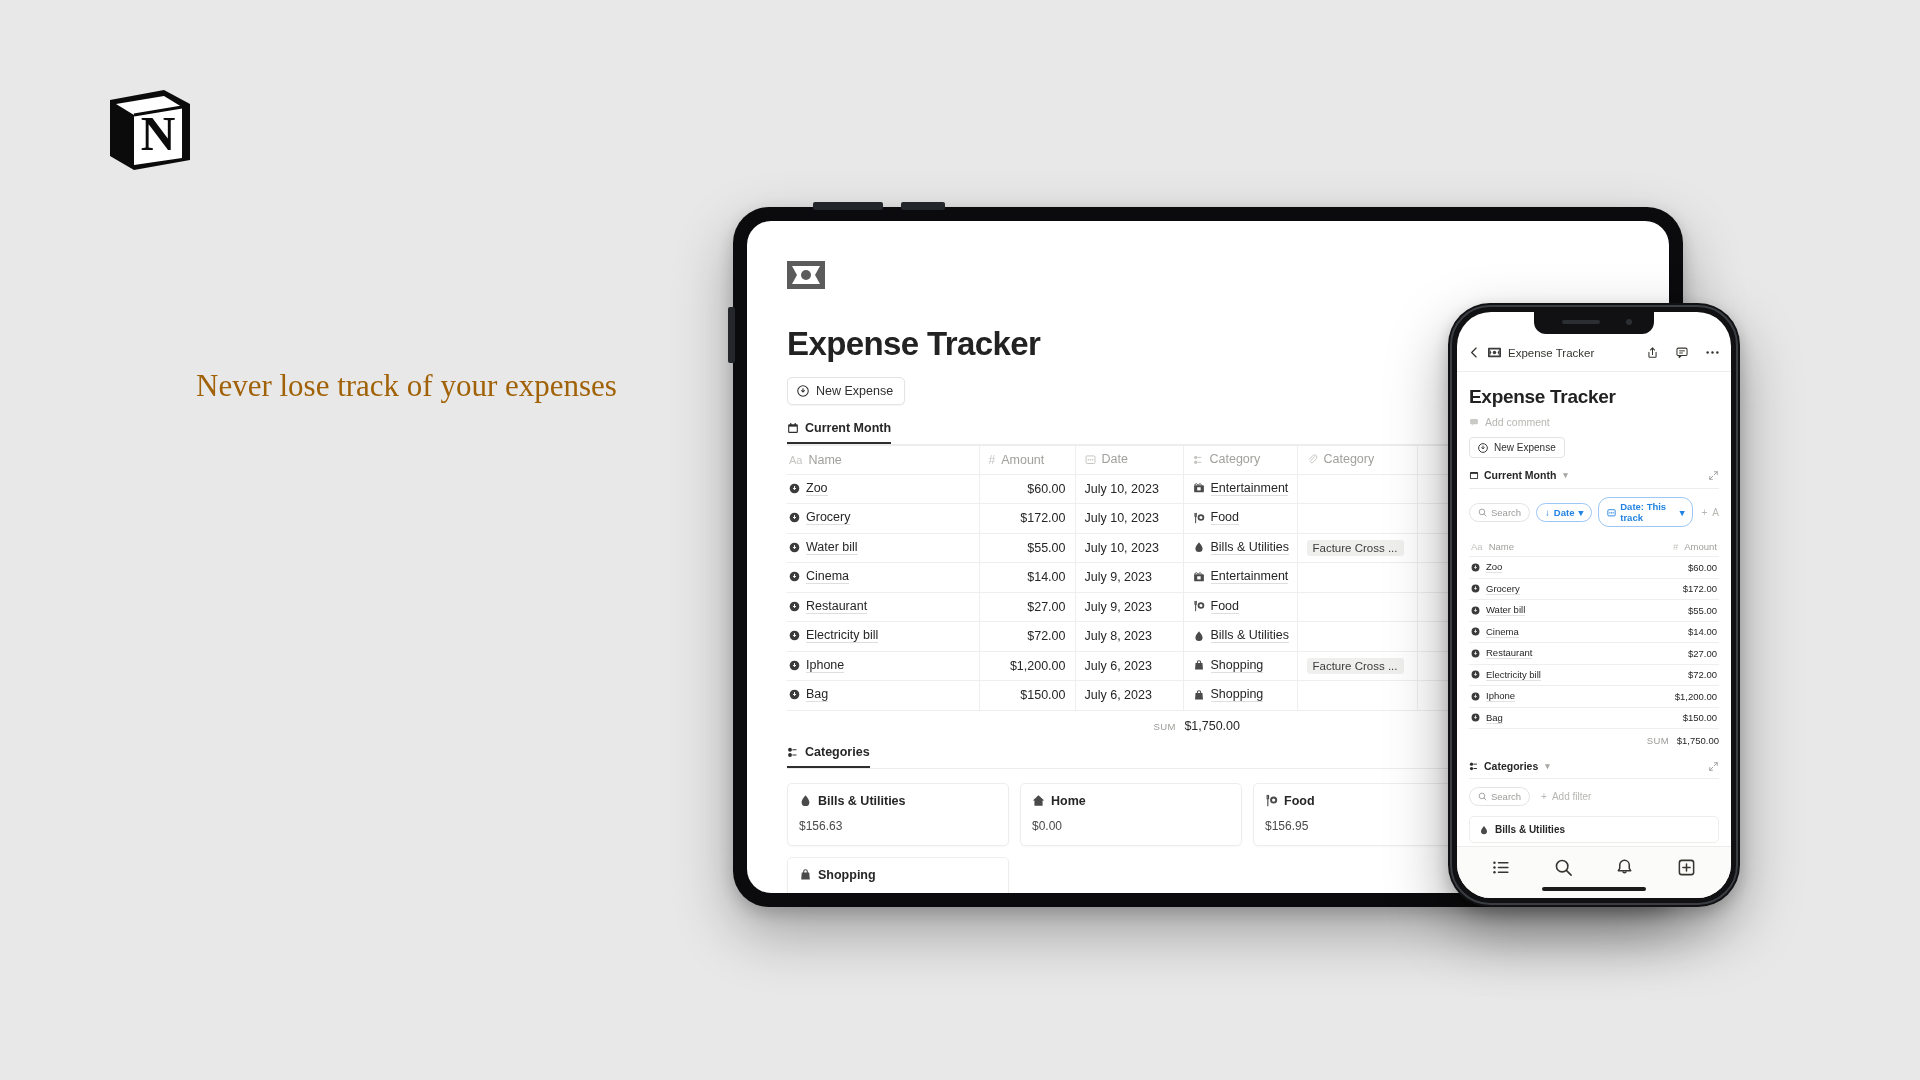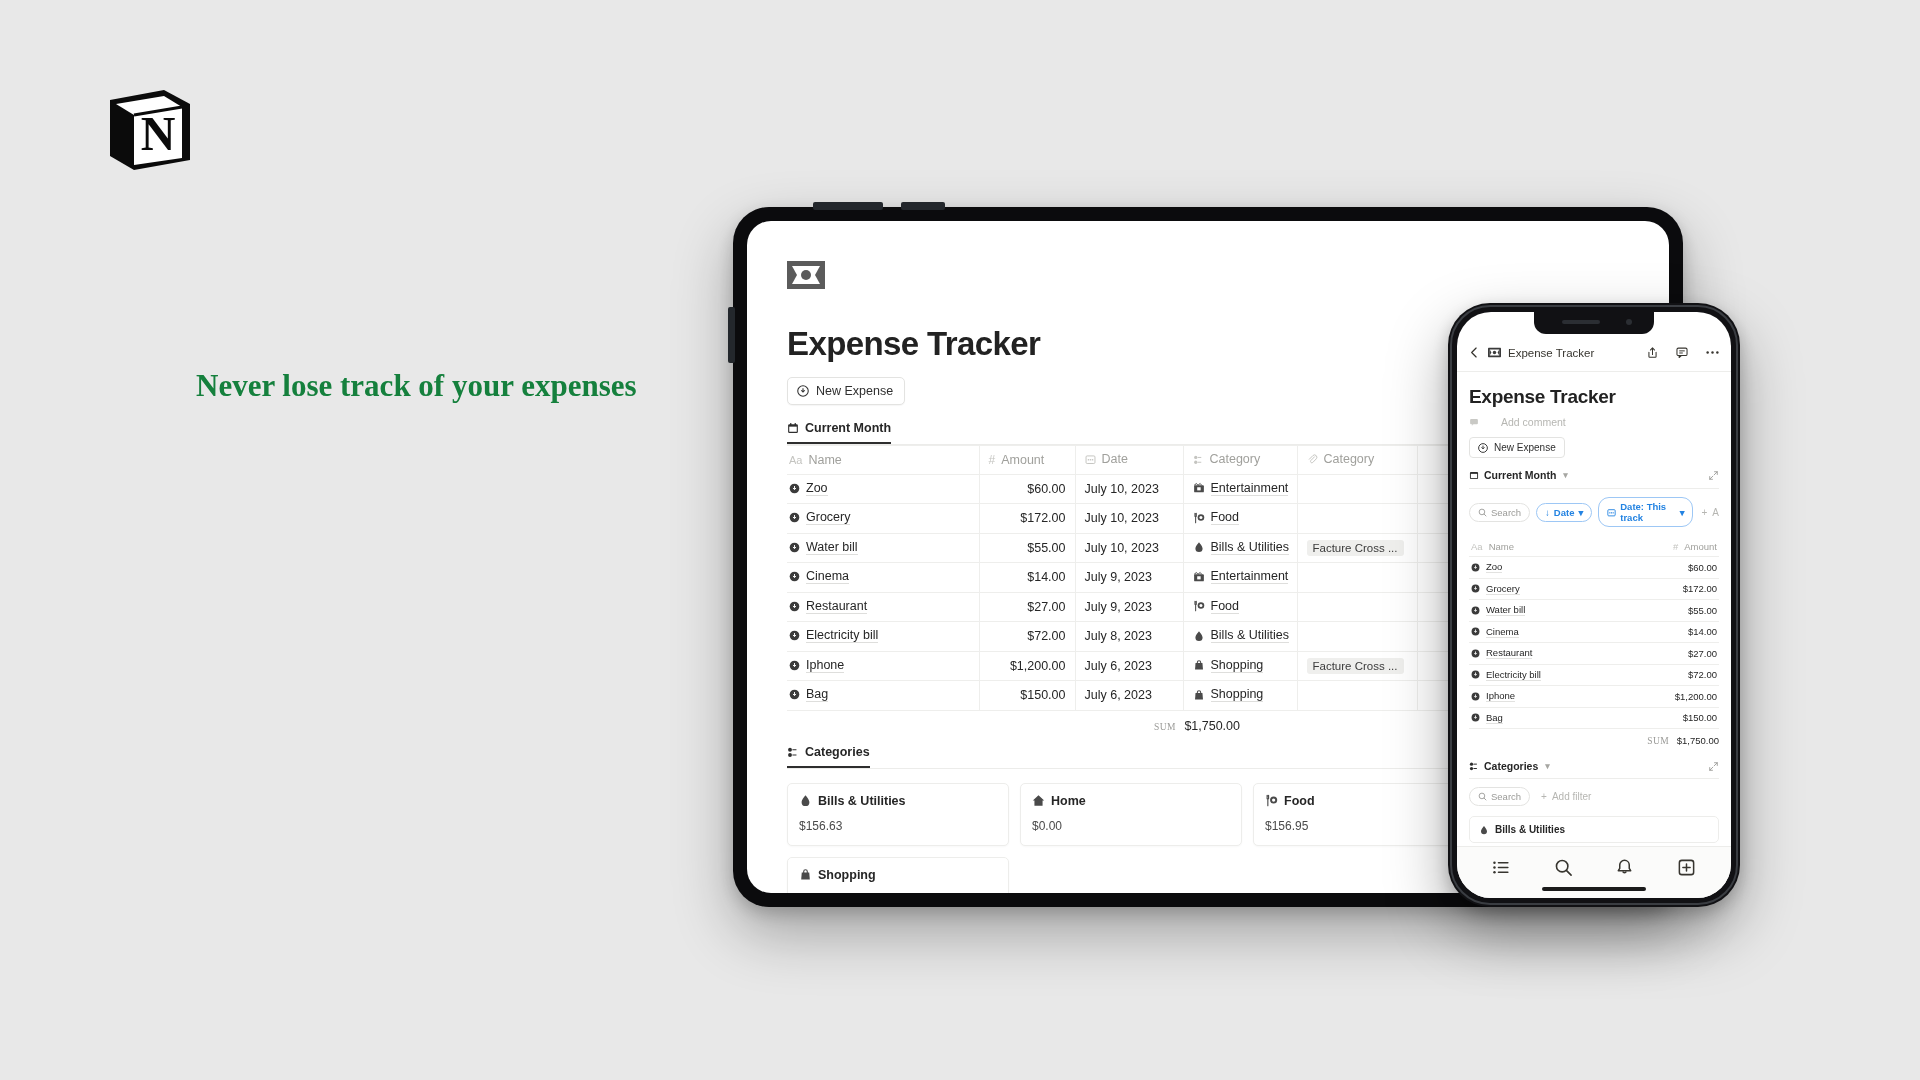--- a/index.html
+++ b/index.html
@@ -16,22 +16,22 @@
 
   
   .copy { position: absolute; left: 196px; top: 320px; width: 520px; }
   .headline {
     font-family: "Liberation Serif", serif;
     font-size: 56px; line-height: 1.12; color: #0d0d0d;
     font-weight: 400; letter-spacing: -0.2px;
   }
   .subhead {
     font-family: "Liberation Serif", serif;
-    font-size: 31px; line-height: 1.30; color: #15803d;
-    font-weight: 700; margin-top: 46px;
+    font-size: 31px; line-height: 1.30; color: #a16207;
+    font-weight: 400; margin-top: 46px;
   }
 
   
   .tablet {
     position: absolute; left: 733px; top: 207px;
     width: 950px; height: 700px;
     background: #0b0b0d;
     border-radius: 36px;
     padding: 14px;
     box-shadow: 0 26px 60px rgba(0,0,0,.30), 0 6px 16px rgba(0,0,0,.18);
@@ -90,21 +90,21 @@
   }
   table.db th:first-child, table.db td:first-child { border-left: none; padding-left: 2px; }
   .thw { display:inline-flex; align-items:center; gap:6px; }
   .cellw { display:inline-flex; align-items:center; gap:6px; }
   .num { text-align: right !important; }
   .chip {
     background: #efefed; border-radius: 3px; padding: 2px 6px;
     font-size: 11.5px; color: #3b3b3b; display:inline-block;
   }
   .sumrow { font-size: 12.5px; color: #262626; text-align: right; padding: 8px 9px 0 0; width: 462px; }
-  .sumlabel { font-size: 9.5px; color: #9b9b98; letter-spacing: .4px; margin-right: 5px; font-family: Liberation Serif, serif; }
+  .sumlabel { font-size: 9.5px; color: #9b9b98; letter-spacing: .4px; margin-right: 5px; }
 
   
   .cards { display: grid; grid-template-columns: repeat(4, 222px); gap: 11px; margin-top: 14px; }
   .card {
     border: 1px solid #ededeb; border-radius: 5px; padding: 10px 11px 12px 11px;
     background: #fff; box-shadow: 0 1px 2px rgba(15,15,15,.03);
   }
   .card-t { display: flex; align-items: center; gap: 6px; font-size: 12.5px; font-weight: 600; color: #262626; }
   .card-v { font-size: 12px; color: #4a4a4a; margin-top: 11px; }
 
@@ -133,21 +133,21 @@
 
   .p-topbar {
     height: 38px; margin-top: 22px; display: flex; align-items: center;
     gap: 7px; padding: 0 11px; border-bottom: 1px solid #ededeb;
   }
   .p-topbar .title { font-size: 11.5px; color: #37352f; }
   .p-topbar .spacer { flex: 1; }
   .p-topbar .act { margin-left: 9px; display:flex; align-items:center; }
   .p-body { padding: 14px 12px 0 12px; }
   .p-title { font-size: 19px; font-weight: 700; color: #222; letter-spacing: -0.3px; }
-  .p-comment { display: flex; align-items: center; gap: 22px; font-size: 10.5px; color: #b6b6b2; margin-top: 8px; }
+  .p-comment { display: flex; align-items: center; gap: 6px; font-size: 10.5px; color: #b6b6b2; margin-top: 8px; }
   .p-newexp {
     display: inline-flex; align-items: center; gap: 6px;
     border: 1px solid #e3e3e1; border-radius: 4px; padding: 4px 8px;
     font-size: 10px; color: #2f2f2f; margin-top: 9px;
   }
   .p-viewrow { display:flex; align-items:center; margin-top: 11px; padding-bottom: 7px; border-bottom: 1px solid #ededeb; }
   .p-view { display:inline-flex; align-items:center; gap:5px; font-size: 10.5px; font-weight:600; color:#262626; }
   .p-chev { color:#a6a6a2; font-size: 9px; margin-left: 2px; }
   .p-expand { margin-left:auto; color:#9b9b98; }
   .p-filters { display:flex; align-items:center; gap:6px; margin-top: 8px; }

